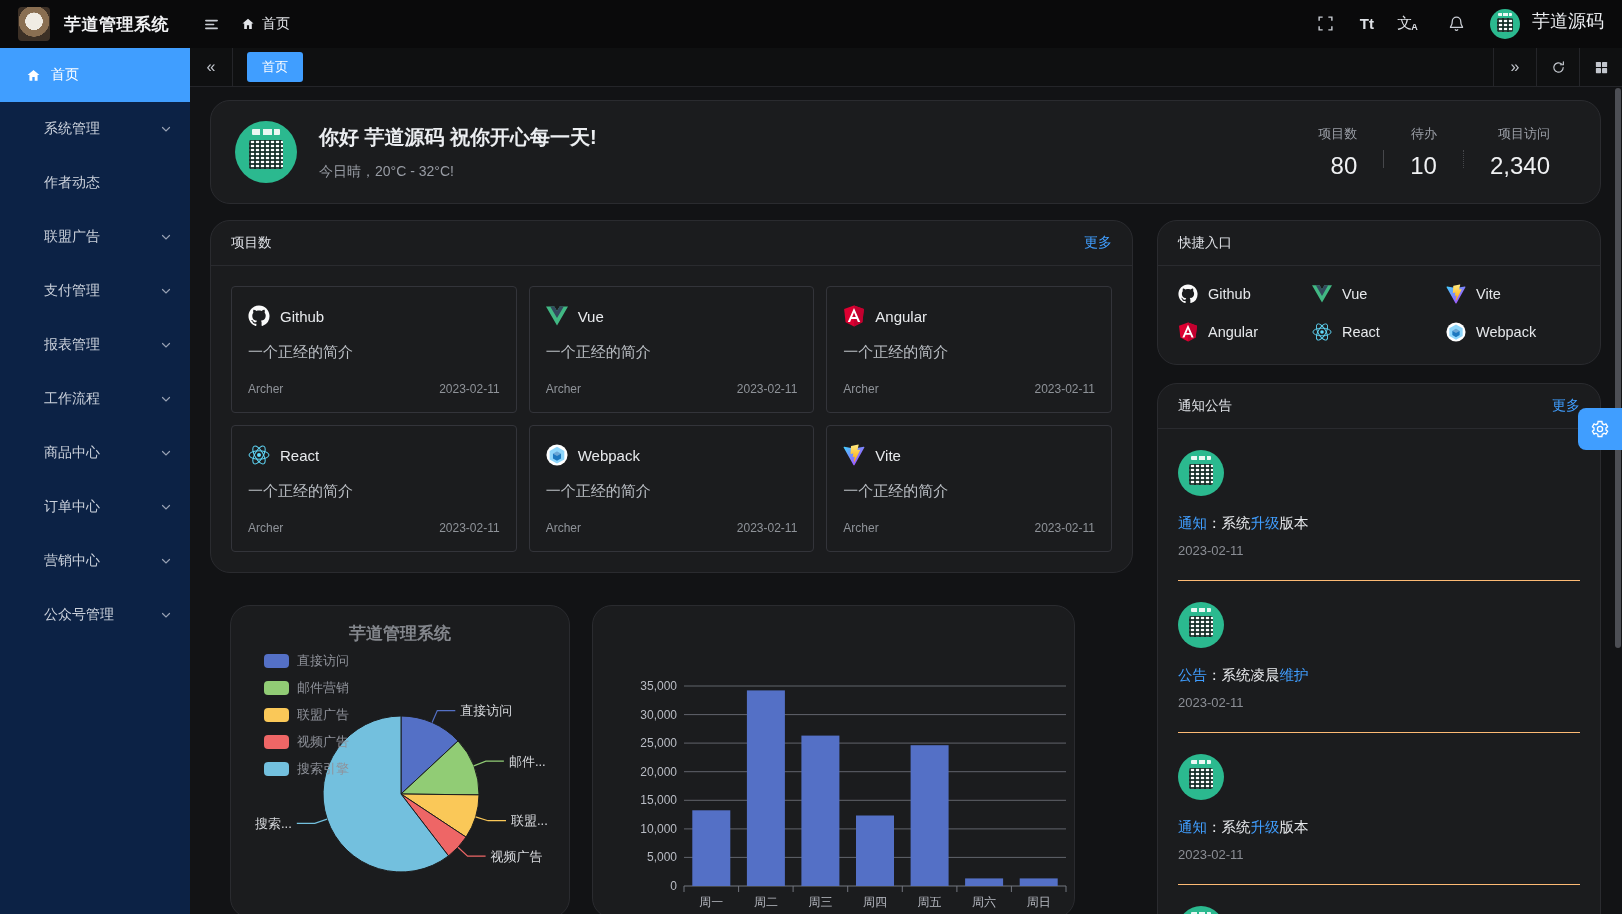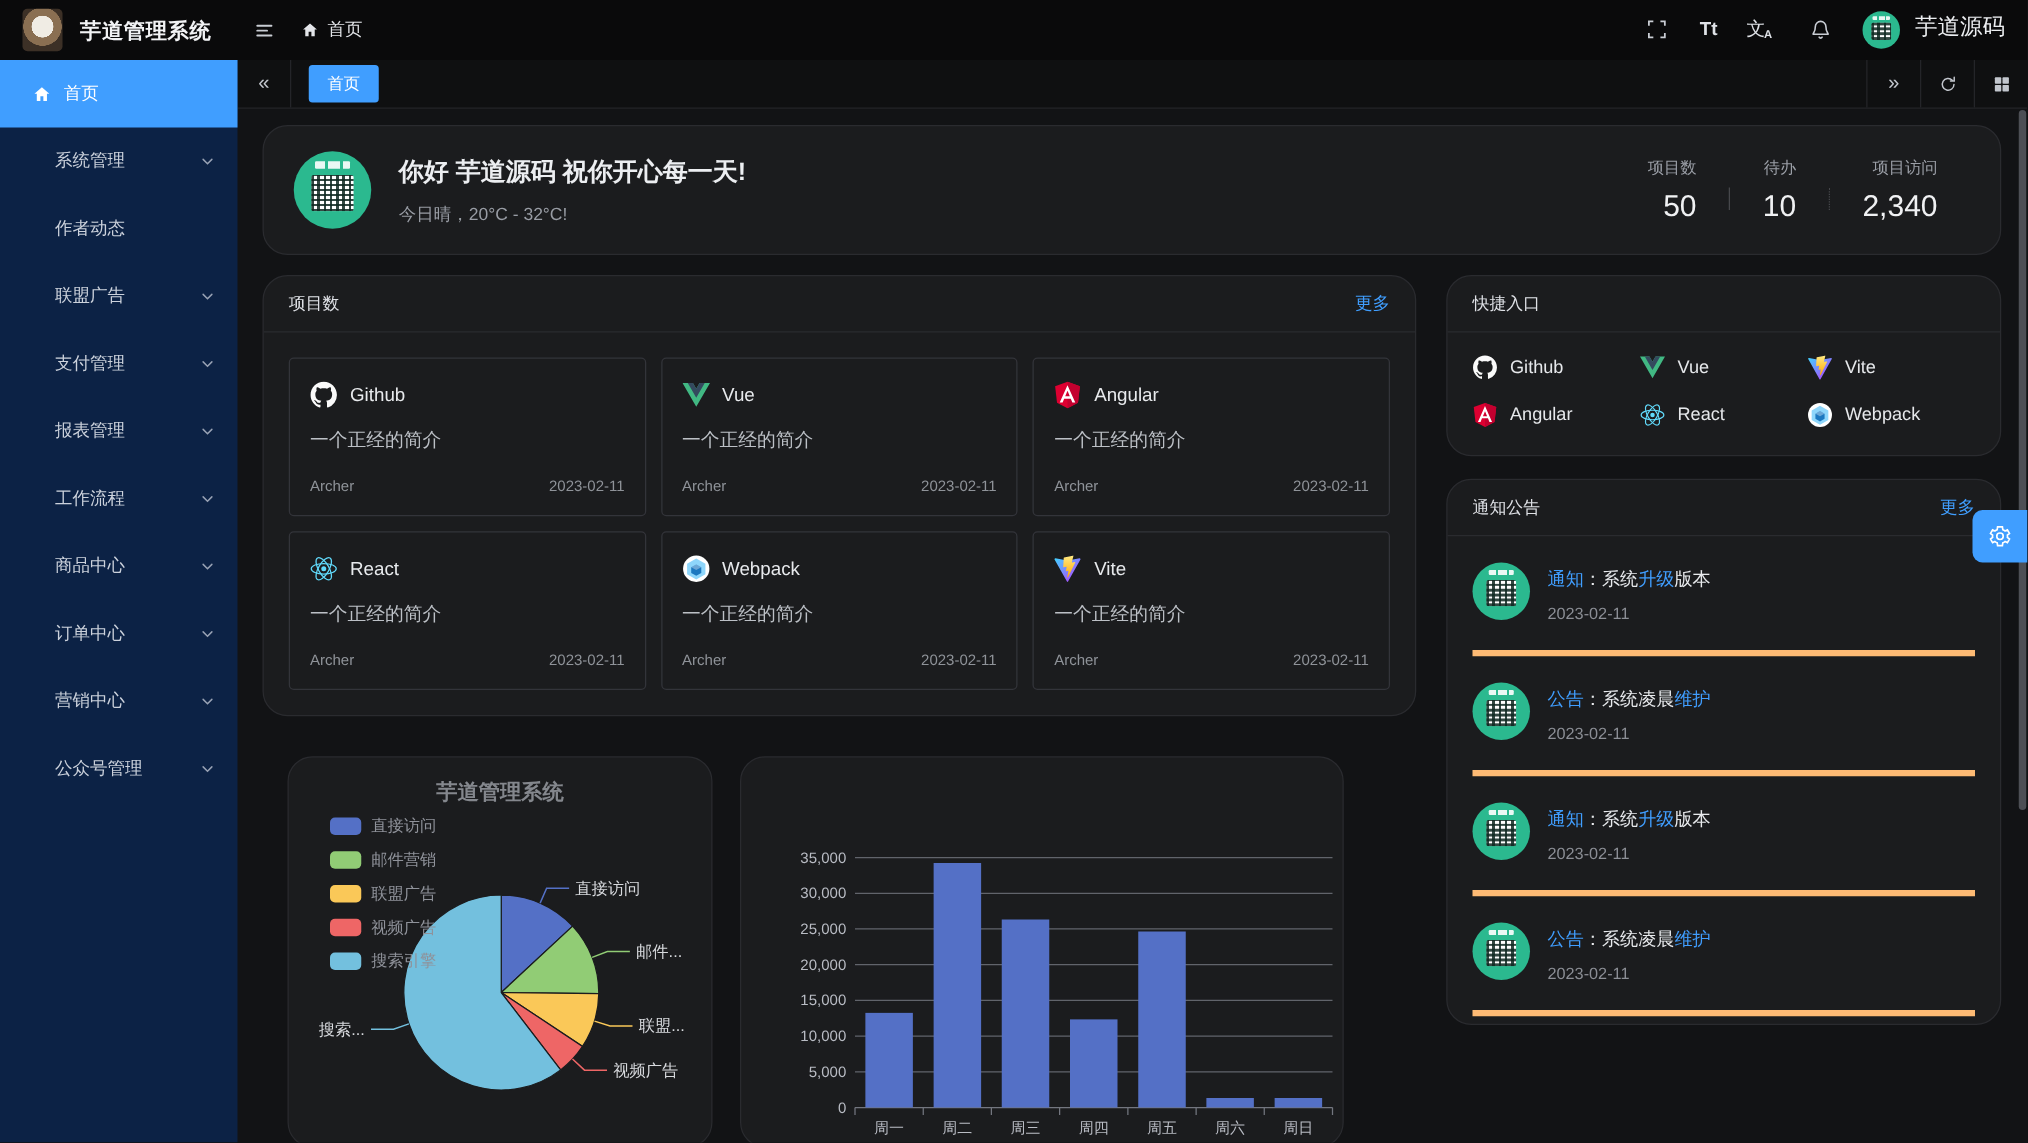--- a/index.html
+++ b/index.html
@@ -91,21 +91,21 @@
   .pl-swatch{width:25px;height:14px;border-radius:4px;}
   .pl-label{font-size:13px;color:#8f929a;}
   .chart-card svg.plot{position:absolute;left:0;top:0;}
 
   .shortcuts-body{padding:18px 20px 22px;display:grid;grid-template-columns:repeat(3,1fr);row-gap:18px;}
   .s-item{display:flex;align-items:center;gap:10px;font-size:14.5px;color:#e6e8eb;cursor:pointer;}
   .s-item svg{width:20px;height:20px;}
 
   .notices{margin-top:18px;}
   .notice-list{padding:0 20px 6px;}
-  .n-item{display:flex;gap:14px;padding:21px 0 22px;border-bottom:5px solid #fdba74;}
+  .n-item{display:flex;gap:14px;padding:21px 0 22px;border-bottom:1px solid #fdba74;flex-direction:column;}
   .n-title{font-size:14.5px;color:#e8eaed;margin-top:4px;}
   .n-title .hl{color:#409eff;}
   .n-date{font-size:13px;color:#8b8e95;margin-top:10px;}
 
   
   .qr{border-radius:50%;background:#2bb98f;position:relative;overflow:hidden;flex-shrink:0;display:inline-block;}
   .qr::before{content:"";position:absolute;left:23%;top:31%;width:54%;height:46%;border-radius:2px;
     background-color:#fff;
     background-image:repeating-linear-gradient(0deg,rgba(15,40,33,.85) 0 2px,transparent 2px 4px),
                      repeating-linear-gradient(90deg,rgba(15,40,33,.85) 0 2px,transparent 2px 5px);}
@@ -279,21 +279,21 @@
 
     <div class="card greeting">
       <span class="qr g-avatar"></span>
       <div class="g-text">
         <div class="g-title">你好 芋道源码 祝你开心每一天!</div>
         <div class="g-sub">今日晴，20°C - 32°C!</div>
       </div>
       <div class="g-stats" id="stats">
           <div class="stat">
             <div class="stat-label">项目数</div>
-            <div class="stat-value">50</div>
+            <div class="stat-value">80</div>
           </div>
           <div class="stat-div"></div>
           <div class="stat">
             <div class="stat-label">待办</div>
             <div class="stat-value">10</div>
           </div>
           <div class="stat-div dotted"></div>
           <div class="stat">
             <div class="stat-label">项目访问</div>
             <div class="stat-value">2,340</div>

